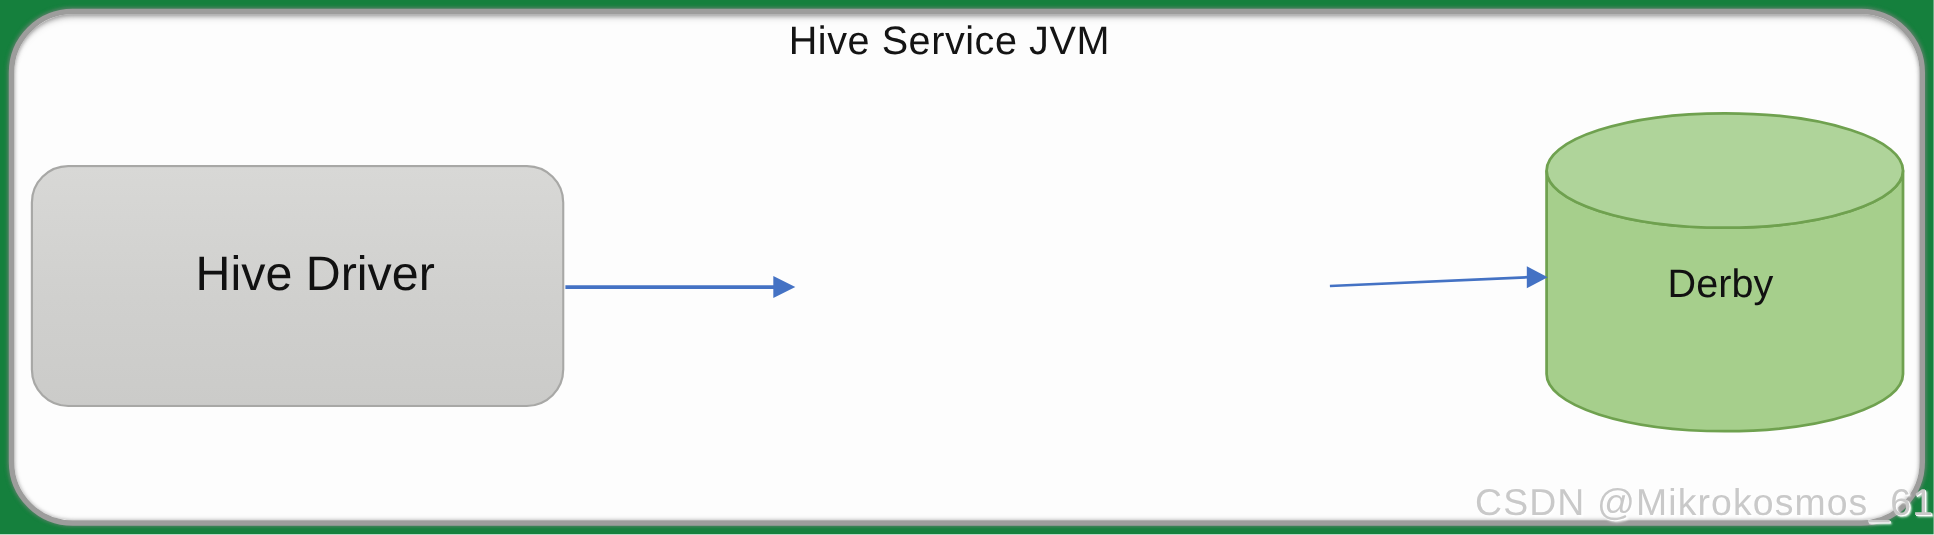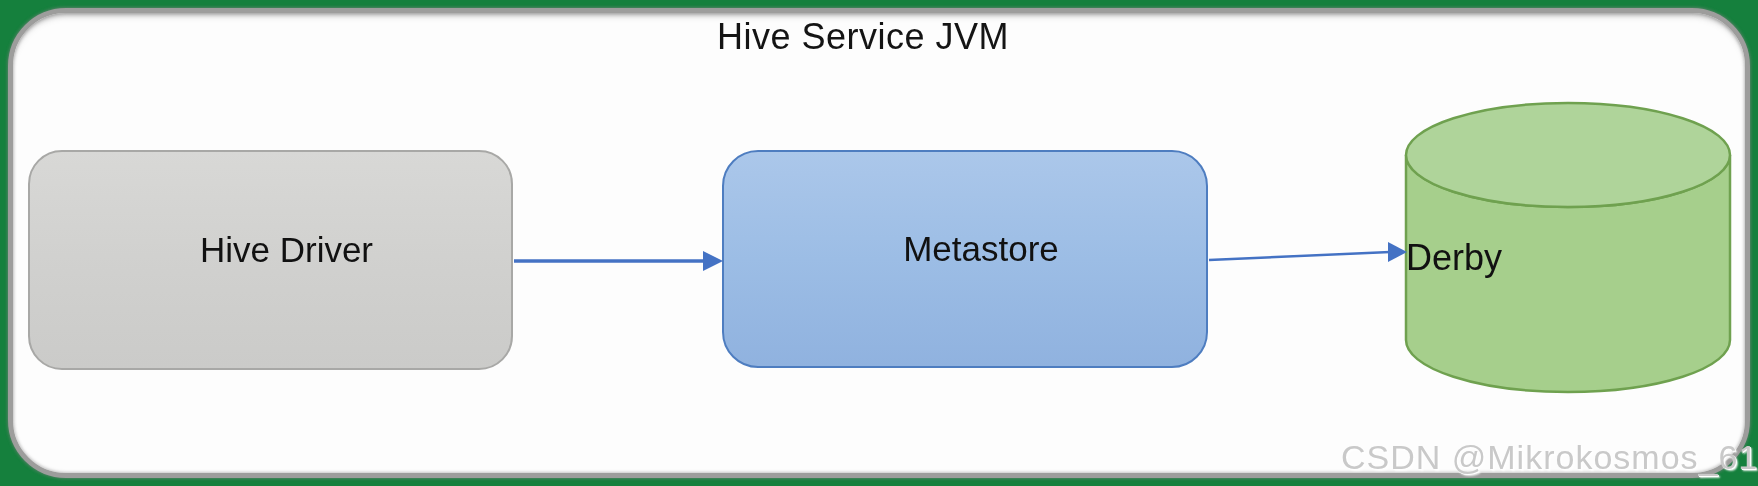--- a/index.html
+++ b/index.html
@@ -40,21 +40,21 @@
     font-size: 36px;
     color: #141414;
     letter-spacing: 0.5px;
   }
   .node {
     position: absolute;
     box-sizing: border-box;
     display: flex;
     align-items: center;
     justify-content: center;
-    font-size: 35px;
+    font-size: 44px;
     color: #111111;
     padding-left: 32px;
   }
   .node-hive-driver {
     left: 28px;
     top: 150px;
     width: 485px;
     height: 220px;
     border: 2px solid #a8a8a6;
     border-radius: 34px;
@@ -78,21 +78,21 @@
     top: 0;
     width: 1758px;
     height: 486px;
     pointer-events: none;
   }
   .derby-label {
     position: absolute;
     left: 1406px;
     top: 237px;
     width: 316px;
-    text-align: left;
+    text-align: center;
     font-size: 36px;
     color: #111111;
   }
   .watermark {
     position: absolute;
     left: 1341px;
     top: 438px;
     font-size: 34px;
     color: #c9c9c9;
     letter-spacing: 1px;
@@ -106,23 +106,20 @@
 <div class="stage">
 
   <div class="frame"></div>
 
   <div class="title">Hive Service JVM</div>
 
   <div class="node node-hive-driver">
     <span class="node-label">Hive Driver</span>
   </div>
 
-  <div class="node node-metastore">
-    <span class="node-label">Metastore</span>
-  </div>
 
   <svg class="overlay" viewBox="0 0 1758 486" xmlns="http://www.w3.org/2000/svg">
 
     <path d="M 1406,155 L 1406,340 A 162 52 0 0 0 1730,340 L 1730,155 A 162 52 0 0 1 1406,155 Z" stroke-width="2.5" fill="#a6cf8c" stroke="#6fa14f"></path>
 
     <ellipse cx="1568" cy="155" rx="162" ry="52" stroke-width="2.5" fill="#afd49a" stroke="#6fa14f"></ellipse>
 
     <line x1="514" y1="261" x2="704" y2="261" stroke-width="3.5" stroke="#4472c4"></line>
     <polygon points="703,251 703,271 723,261" fill="#4472c4"></polygon>
 

